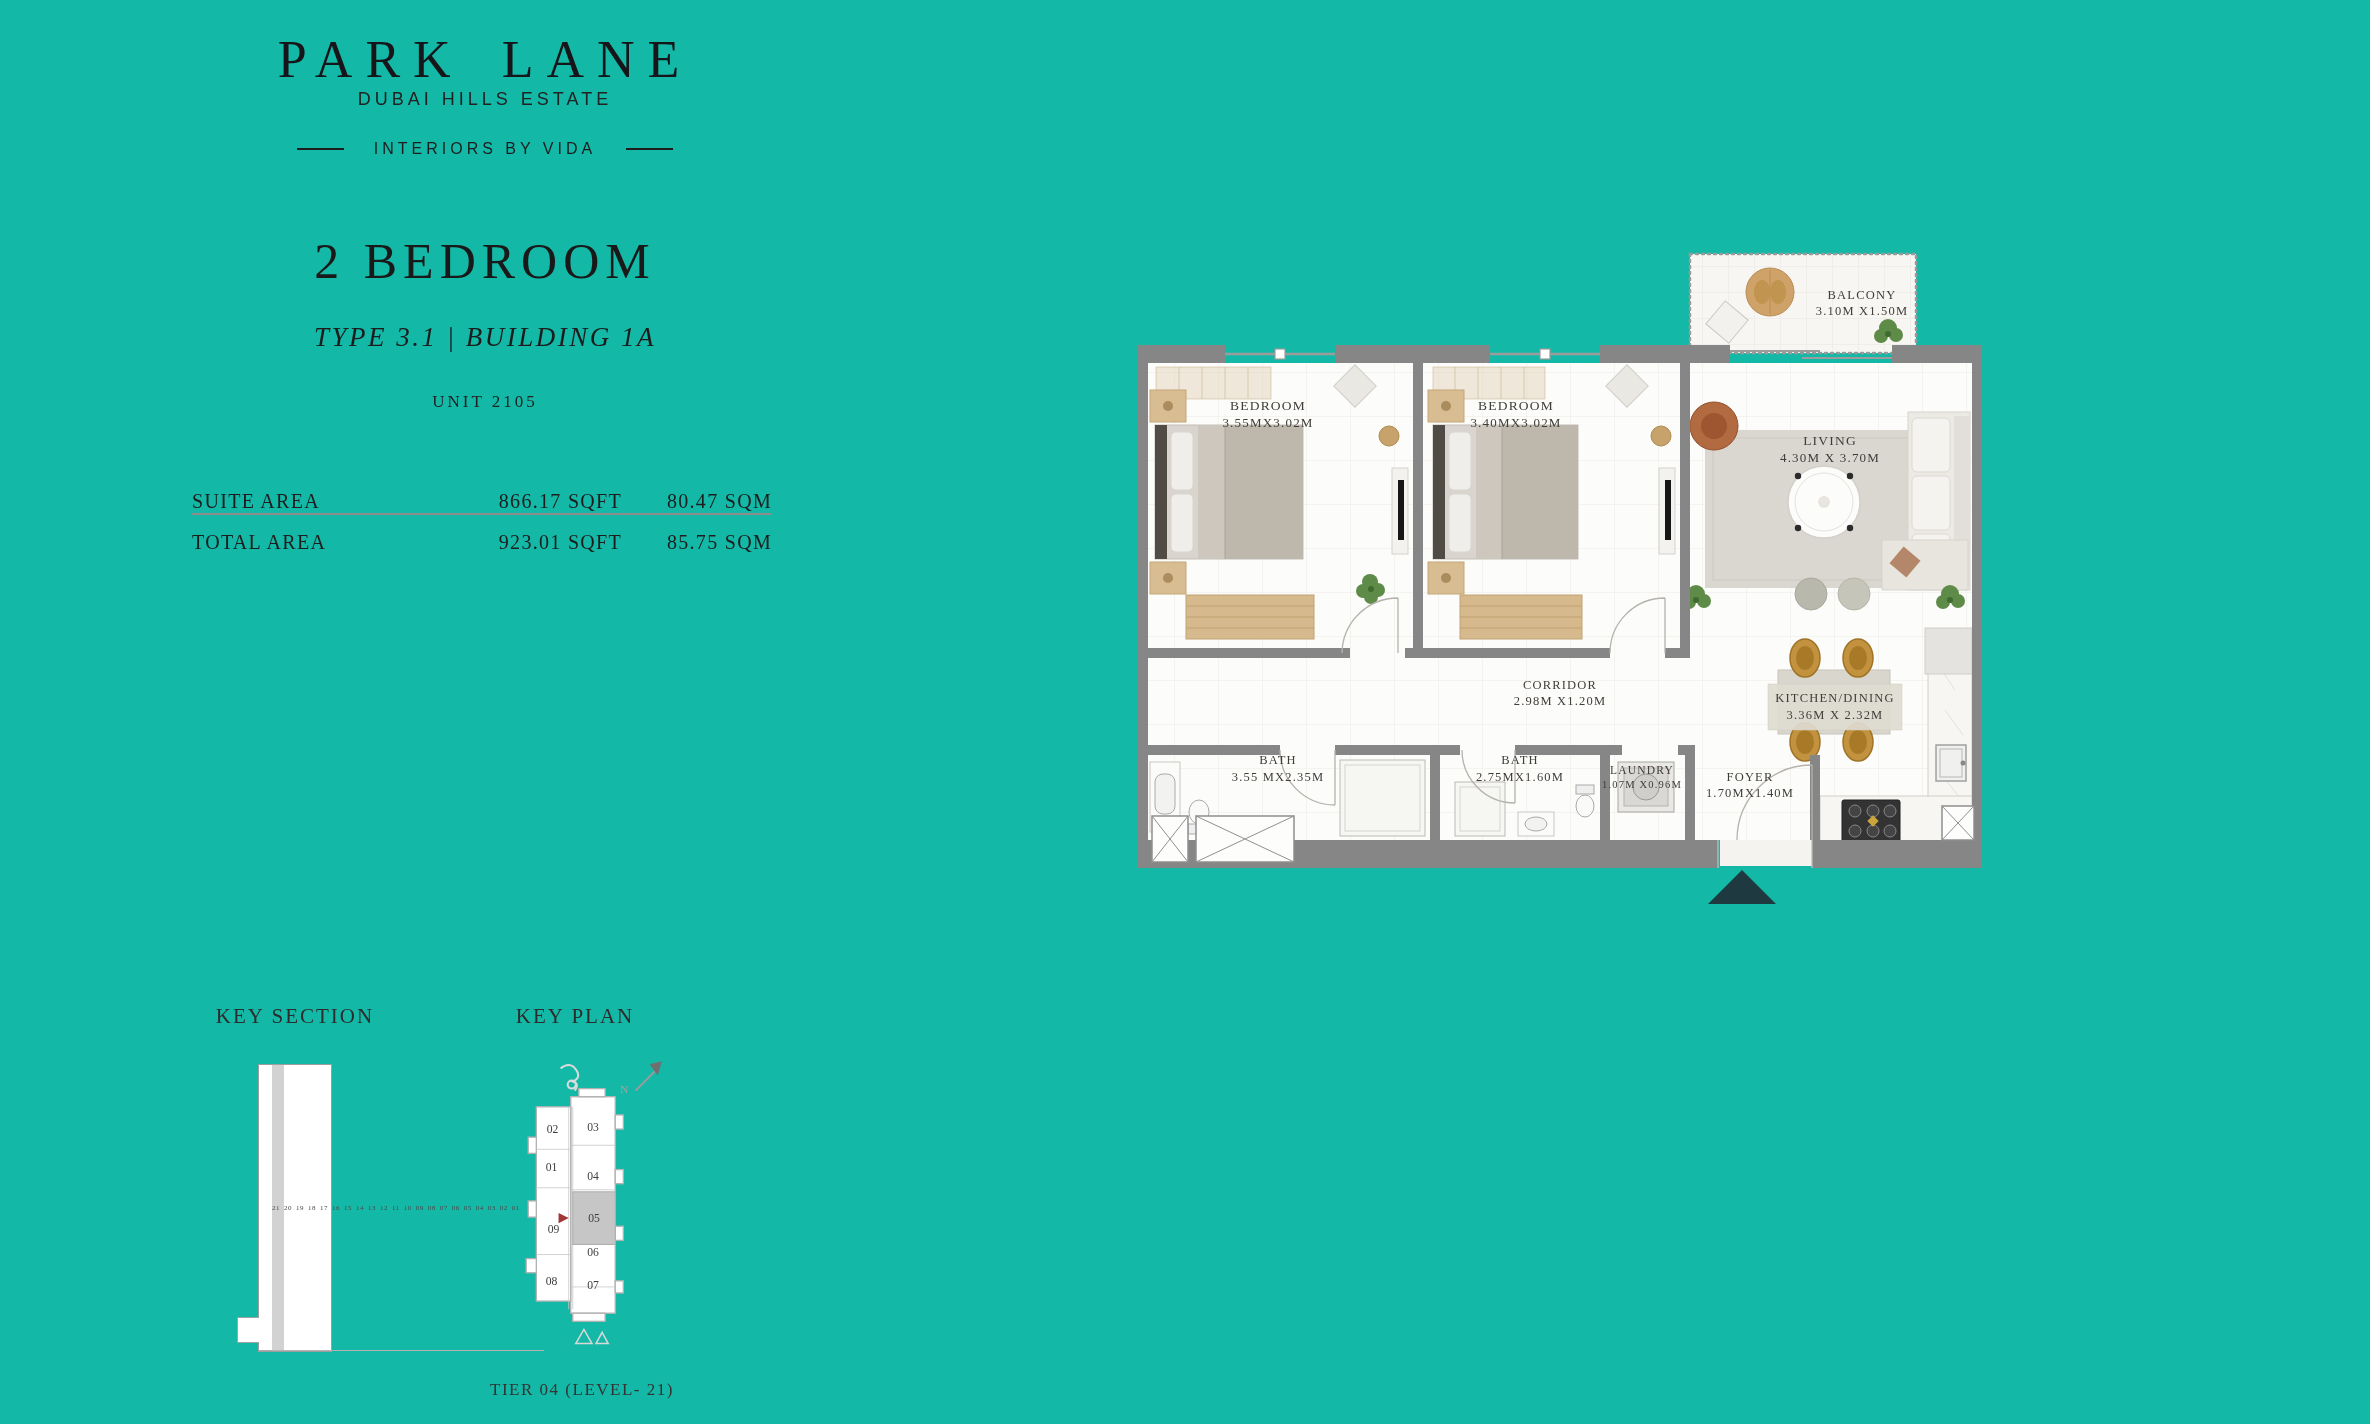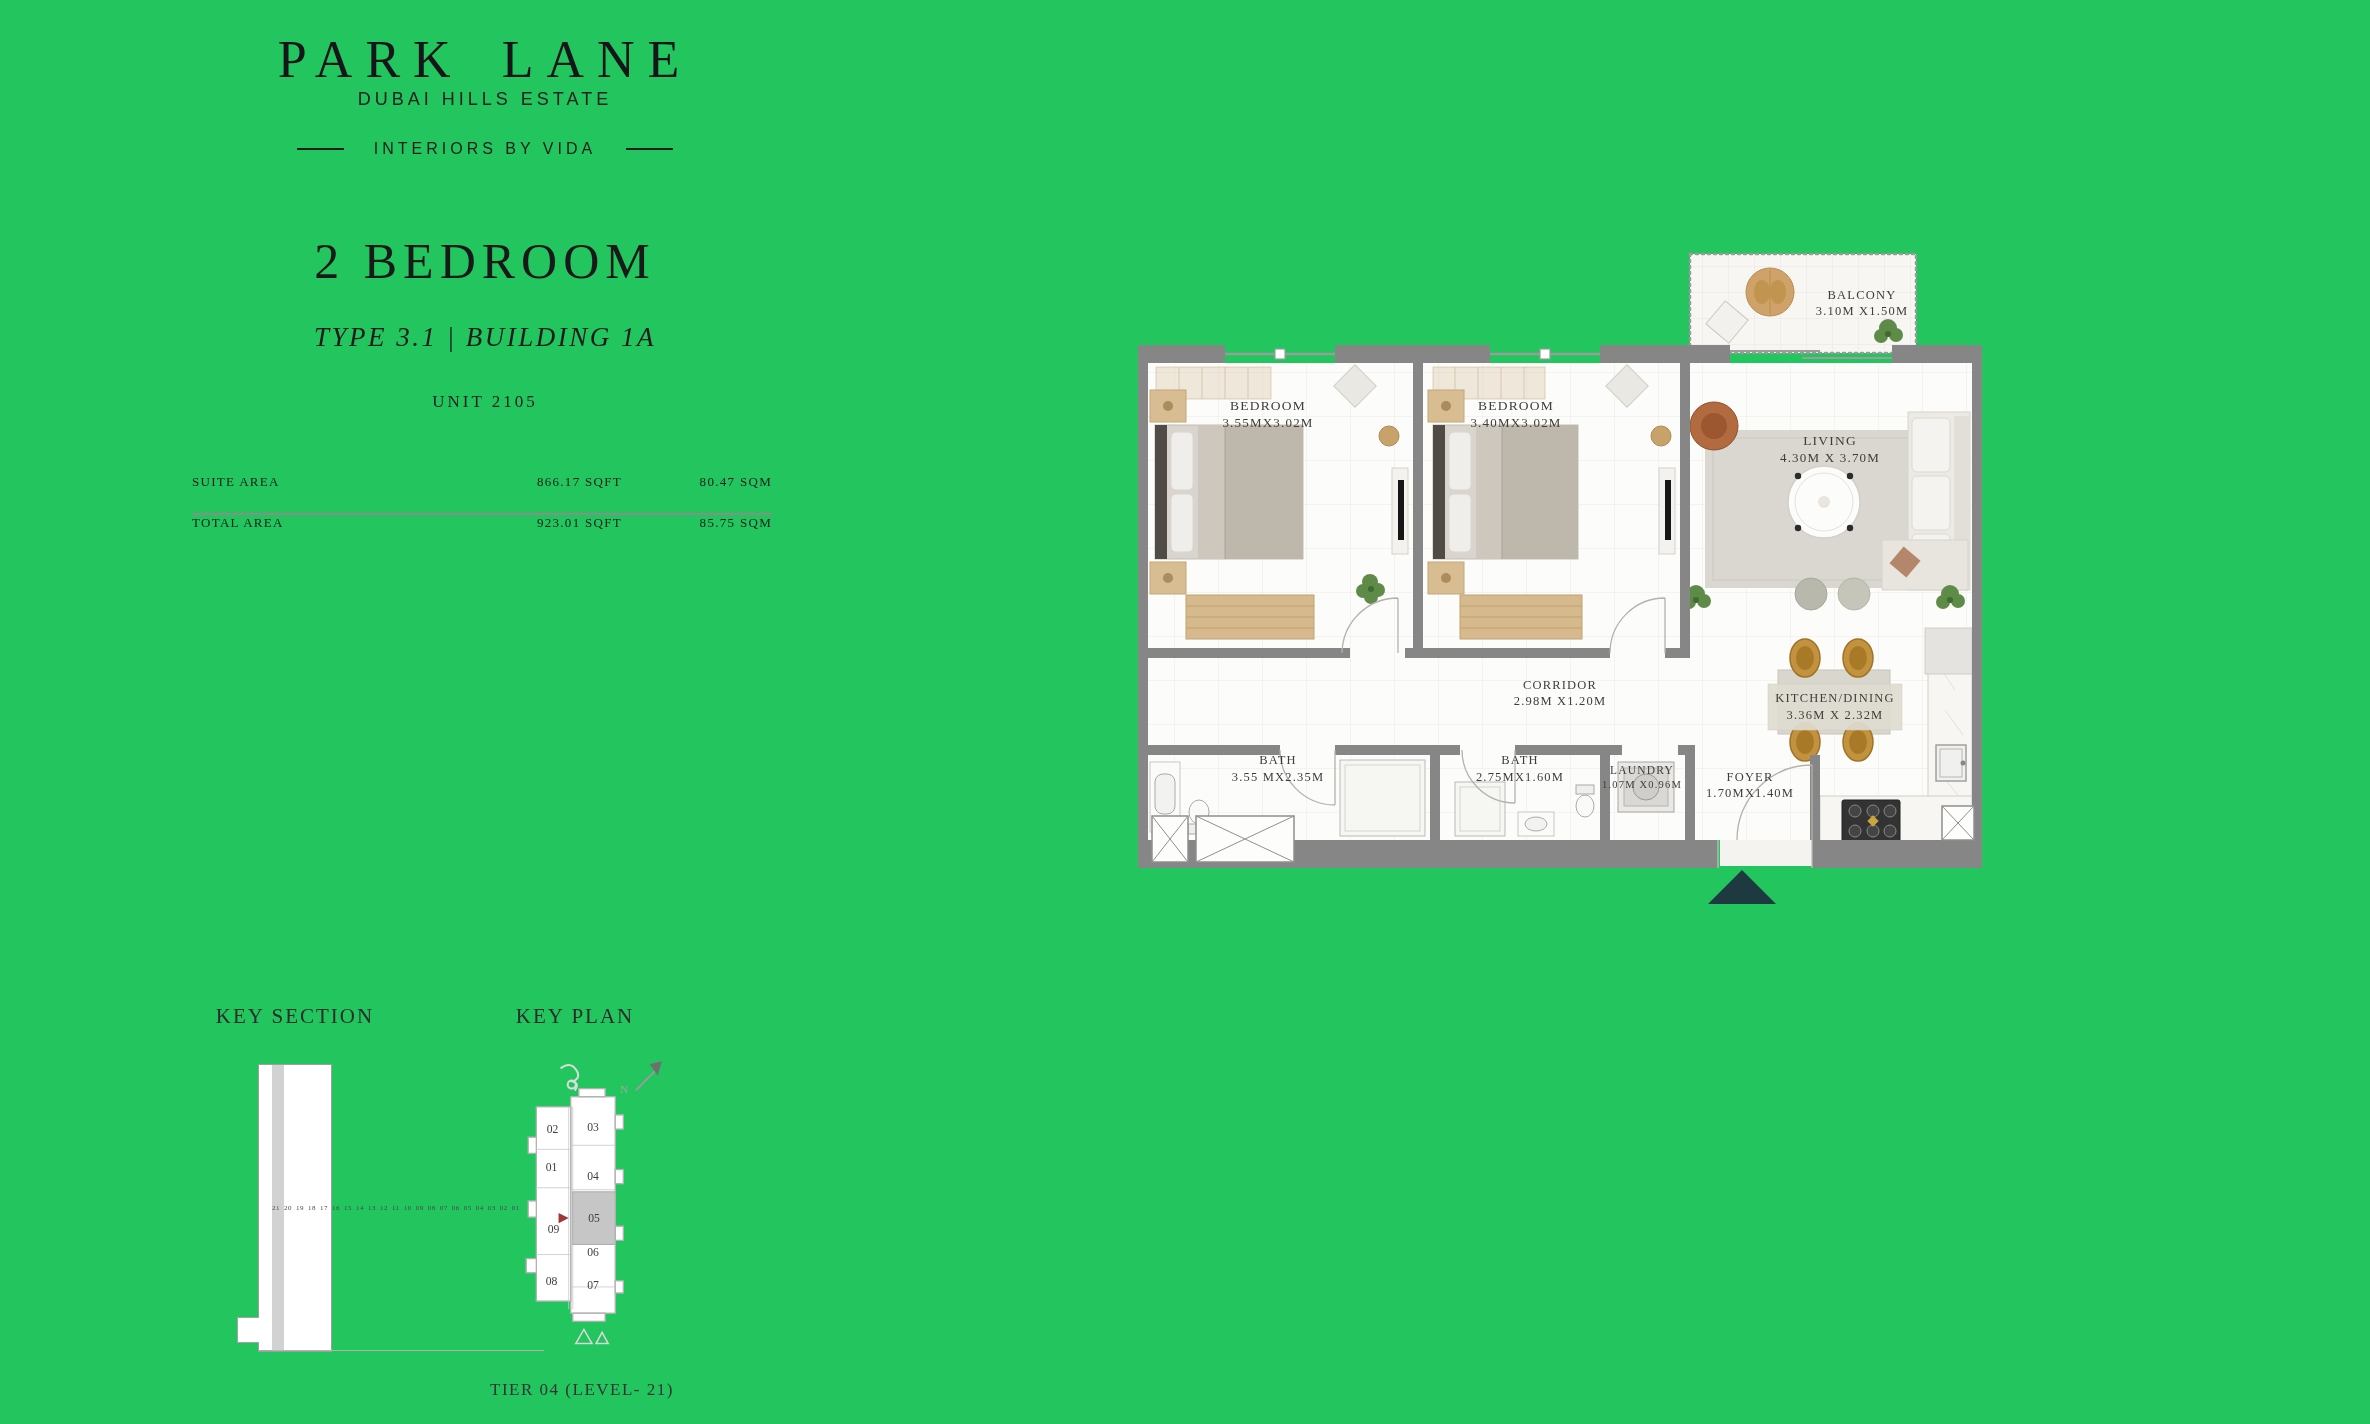--- a/index.html
+++ b/index.html
@@ -1,16 +1,16 @@
 <!DOCTYPE html>
 <html><head>
 <meta charset="utf-8">
 <style>
   html,body{margin:0;padding:0;background:#fff;}
-  .page{position:relative;width:2370px;height:1424px;background:#22c55e;overflow:hidden;
+  .page{position:relative;width:2370px;height:1424px;background:#14b8a6;overflow:hidden;
         font-family:"Liberation Serif","DejaVu Serif",serif;color:#1f1f1f;}
   .abs{position:absolute;}
   .ctr{text-align:center;}
 
   
   .brand-logo{left:170px;top:30px;width:630px;font-size:52px;letter-spacing:13px;word-spacing:12px;
               color:#15151a;font-weight:400;}
   .brand-loc{left:170px;top:89px;width:630px;font-family:Liberation Sans, sans-serif;
              font-size:18px;letter-spacing:4px;color:#222;}
   .brand-tagline{left:170px;top:140px;width:630px;display:flex;align-items:center;justify-content:center;gap:30px;}
@@ -18,21 +18,21 @@
   .brand-tagline .tg{font-family:"Liberation Sans","DejaVu Sans",sans-serif;font-size:16px;
                      letter-spacing:4px;color:#1d1d1d;}
 
   
   .u-title{left:170px;top:232px;width:630px;font-size:50px;letter-spacing:6px;color:#191919;}
   .u-type{left:170px;top:322px;width:630px;font-size:27px;letter-spacing:2.5px;color:#1c1c1c;font-style:italic;}
   .u-unit{left:170px;top:392px;width:630px;font-size:17px;letter-spacing:3px;color:#222;}
 
   
   .area-table{left:192px;top:474px;width:580px;}
-  .area-row{display:flex;align-items:flex-start;height:39px;font-size:13px;letter-spacing:1.3px;color:#1d1d1d;}
+  .area-row{display:flex;align-items:flex-end;height:39px;font-size:20px;letter-spacing:1.3px;color:#1d1d1d;}
   .area-row.rule{border-bottom:2px solid #8c8c8c;}
   .a-label{flex:1;text-align:left;}
   .a-sqft{width:200px;text-align:right;}
   .a-sqm{width:150px;text-align:right;}
 
   
   .plan{left:1130px;top:240px;}
   .rm{font-family:"Liberation Serif","DejaVu Serif",serif;fill:#403d39;letter-spacing:1.2px;text-anchor:middle;}
 
   

